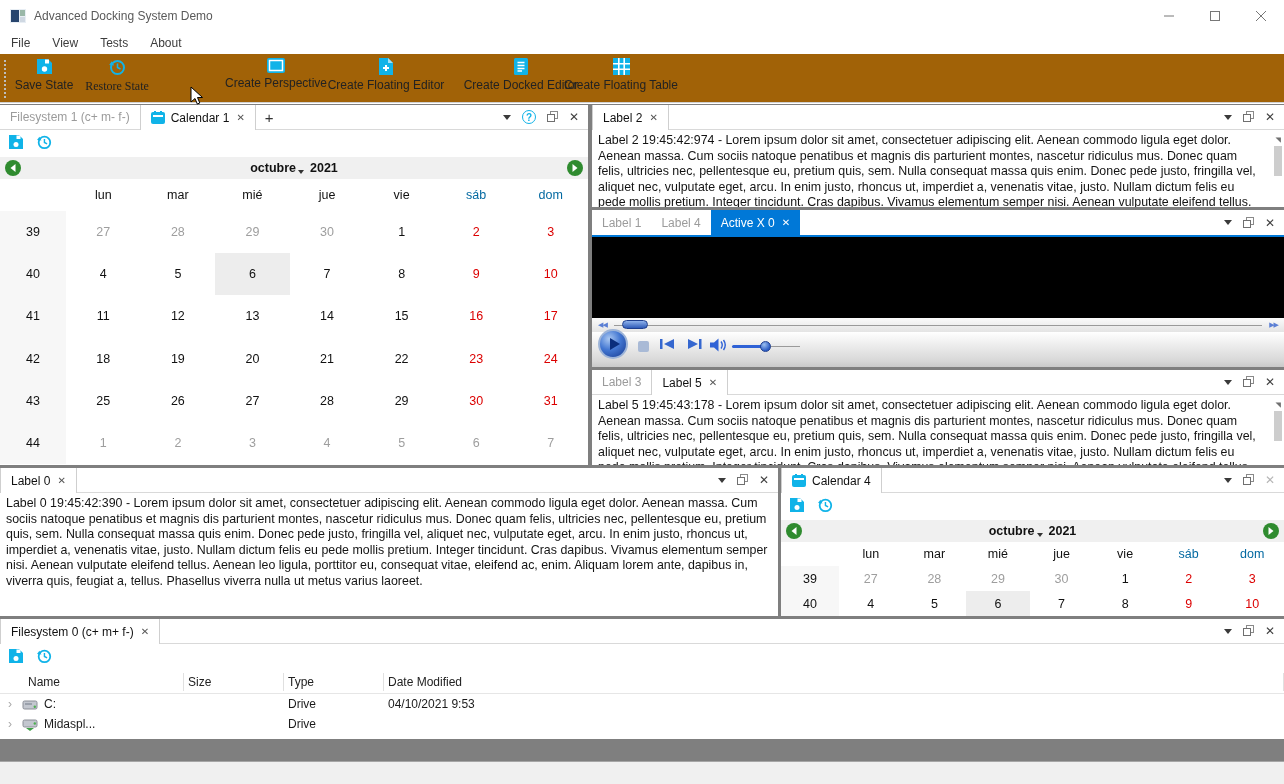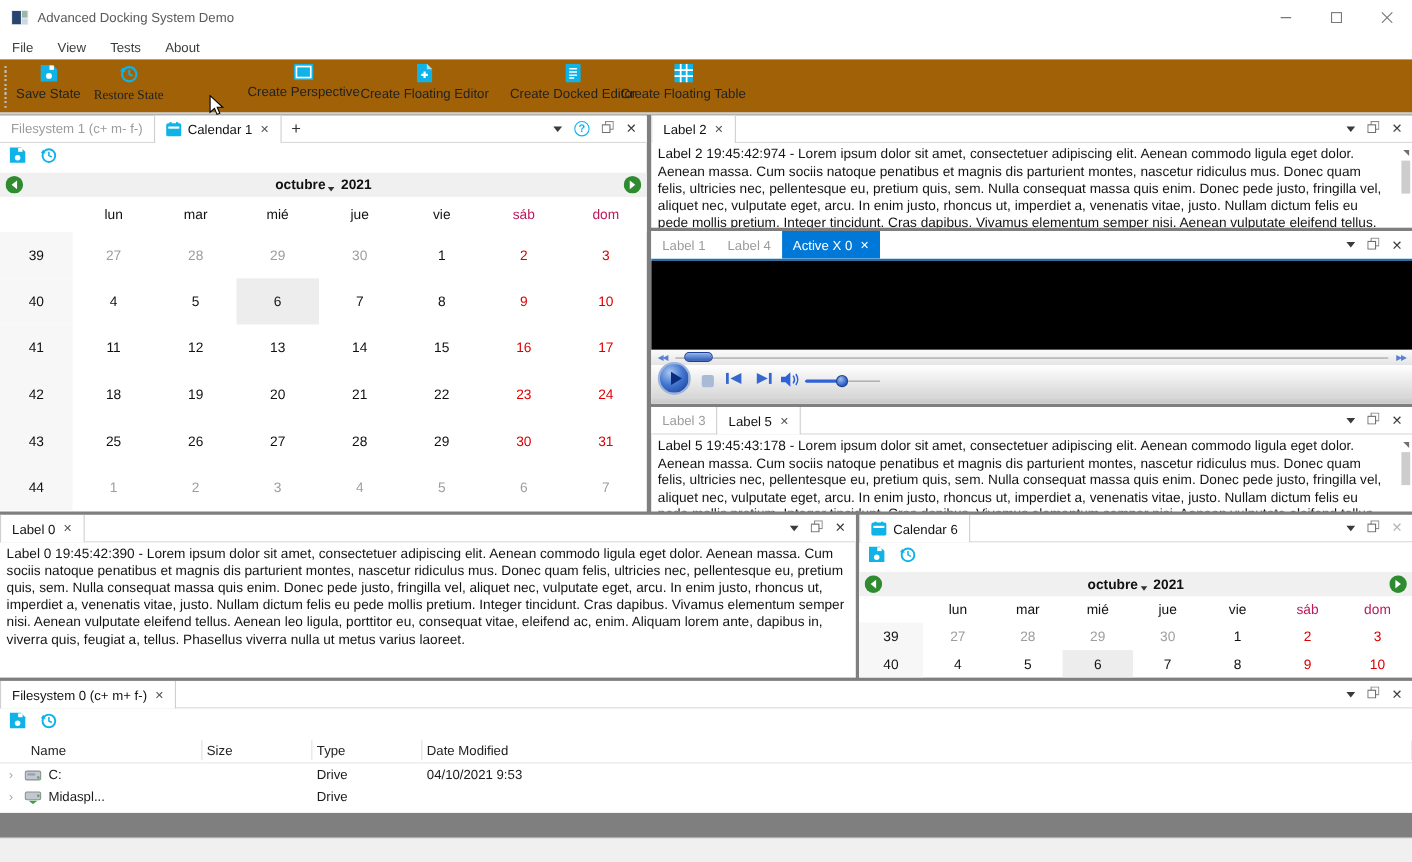--- a/index.html
+++ b/index.html
@@ -44,21 +44,21 @@
   
   .panel-toolbar{height:27px;display:flex;align-items:center;gap:12px;padding-left:8px;}
   
   .cal-nav{height:22px;background:#f0f0f0;display:flex;align-items:center;position:relative;}
   .nav-btn{position:absolute;top:3px;width:16px;height:16px;}
   .nav-btn.prev{left:5px;} .nav-btn.next{right:5px;}
   .cal-title{width:100%;text-align:center;font-size:12.5px;font-weight:bold;color:#111;}
   .cal-title .mcaret{display:inline-block;width:0;height:0;border-left:3px solid transparent;border-right:3px solid transparent;border-top:4px solid #333;margin:0 6px 0 2px;vertical-align:-2px;}
   .cal-weekdays{display:flex;align-items:center;background:#fff;}
   .cal-weekdays .wd{flex:1;text-align:center;font-size:12.5px;color:#111;}
-  .cal-weekdays .wd.red{color:#be185d;}
+  .cal-weekdays .wd.red{color:#0369a1;}
   .cal-grid{display:flex;flex-direction:column;}
   .cal-row{display:flex;align-items:stretch;}
   .wnum{display:flex;align-items:center;justify-content:center;background:#f7f7f7;font-size:12.5px;color:#111;}
   .day{flex:1;display:flex;align-items:center;justify-content:center;font-size:12.5px;color:#111;}
   .day.out{color:#9e9e9e;}
   .day.wknd{color:#dc0000;}
   .day.sel{background:#ededed;}
   
   #cal1 .cal-weekdays{height:32px;}
   #cal1 .cal-weekdays .wspace{width:66px;}
@@ -481,21 +481,21 @@
   <div class="tabbar">
     <div class="tab active">
       <span class="tico">
           <svg width="14" height="13">
             <rect x="0" y="1" width="14" height="12" rx="2" fill="#10b3e8"></rect>
             <rect x="2" y="4" width="10" height="2" fill="#fff"></rect>
             <rect x="3" y="0" width="2" height="3" fill="#10b3e8"></rect>
             <rect x="9" y="0" width="2" height="3" fill="#10b3e8"></rect>
           </svg>
         </span>
-      <span>Calendar 6</span>
+      <span>Calendar 4</span>
     </div>
     <div class="tb-icons">
       <span class="i-menu"></span>
       <span><svg width="11" height="11">
             <rect x="3.5" y="0.5" width="7" height="7" fill="#fff" stroke="#8a8a8a"></rect>
             <rect x="0.5" y="3.5" width="7" height="7" fill="#fff" stroke="#6f6f6f"></rect>
           </svg></span>
       <span class="i-x dim">✕</span>
     </div>
   </div>

